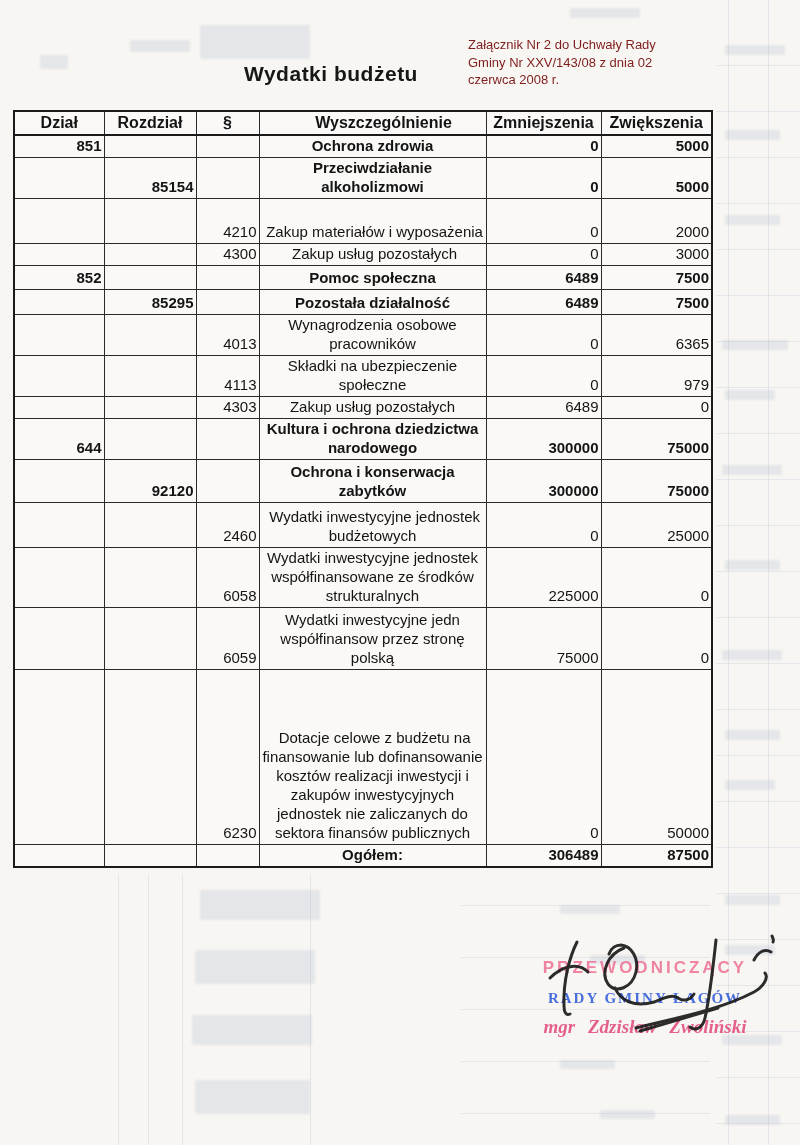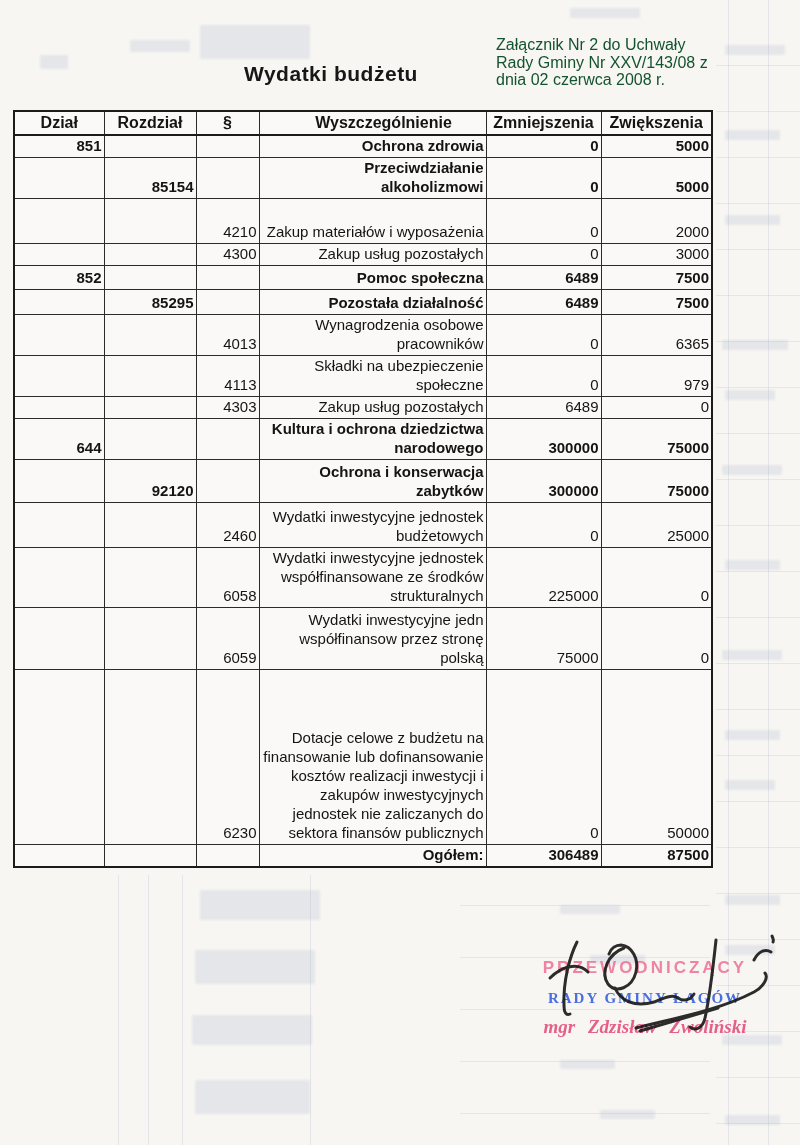--- a/index.html
+++ b/index.html
@@ -12,22 +12,22 @@
   .bleed{position:absolute;pointer-events:none;}
   .bleed-line-v{width:1px;background:rgba(158,168,194,0.22);}
   .bleed-line-h{height:1px;background:rgba(158,168,194,0.20);}
   .bleed-blob{background:rgba(158,168,194,0.20);border-radius:2px;filter:blur(1.2px);}
   
   .doc-title{
     position:absolute;left:244px;top:62px;
     font-size:21px;font-weight:700;letter-spacing:0.5px;color:#171717;
   }
   .attachment-note{
-    position:absolute;left:496px;top:36px;width:220px;
-    font-size:16px;line-height:17.5px;color:#14532d;
+    position:absolute;left:468px;top:36px;width:220px;
+    font-size:13px;line-height:17.5px;color:#7f1d1d;
   }
   
   table.budget{
     position:absolute;left:13px;top:110px;width:698px;
     border-collapse:collapse;table-layout:fixed;
     background:rgba(252,252,250,0.6);
   }
   table.budget th, table.budget td{
     border:1.5px solid #2b2b2b;
     vertical-align:bottom;
@@ -35,21 +35,21 @@
     padding:0 2px 2px 2px;
     overflow:hidden;
   }
   table.budget{border:2.5px solid #1b1b1b;}
   table.budget thead th{
     font-size:16px;font-weight:700;text-align:center;
     border-bottom:2.5px solid #1b1b1b;vertical-align:middle;padding:1px 0 2px 0;
   }
   table.budget thead th.h-name{text-align:center;padding-left:22px;}
   td.c-center{text-align:right;}
-  td.c-name{text-align:right;padding-left:5px;padding-right:3px;white-space:pre-wrap;}
+  td.c-name{text-align:center;padding-left:5px;padding-right:3px;white-space:pre-wrap;}
   td.c-num{text-align:right;padding-right:5px;}
   tr.bold td{font-weight:700;}
   
   .stamp{position:absolute;left:520px;top:958px;width:250px;text-align:center;}
   .stamp-line1{
     font-size:17px;font-weight:700;letter-spacing:3px;
     color:#ef6f95;font-family:"Liberation Sans",sans-serif;opacity:0.85;
   }
   .stamp-line2{
     margin-top:12px;font-size:15px;font-weight:700;letter-spacing:2px;

